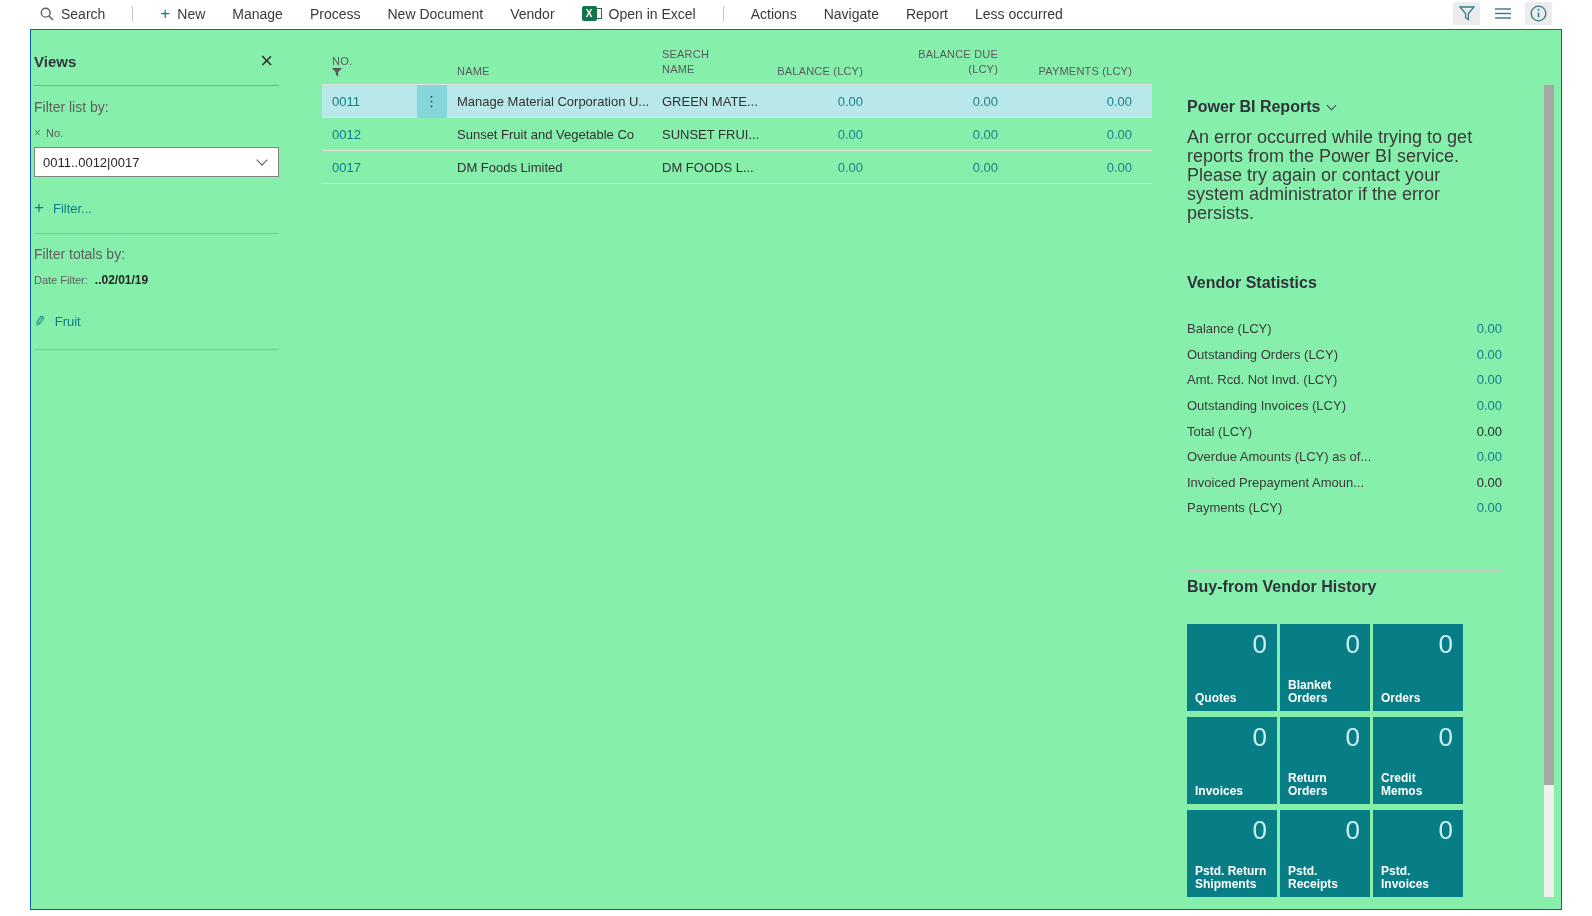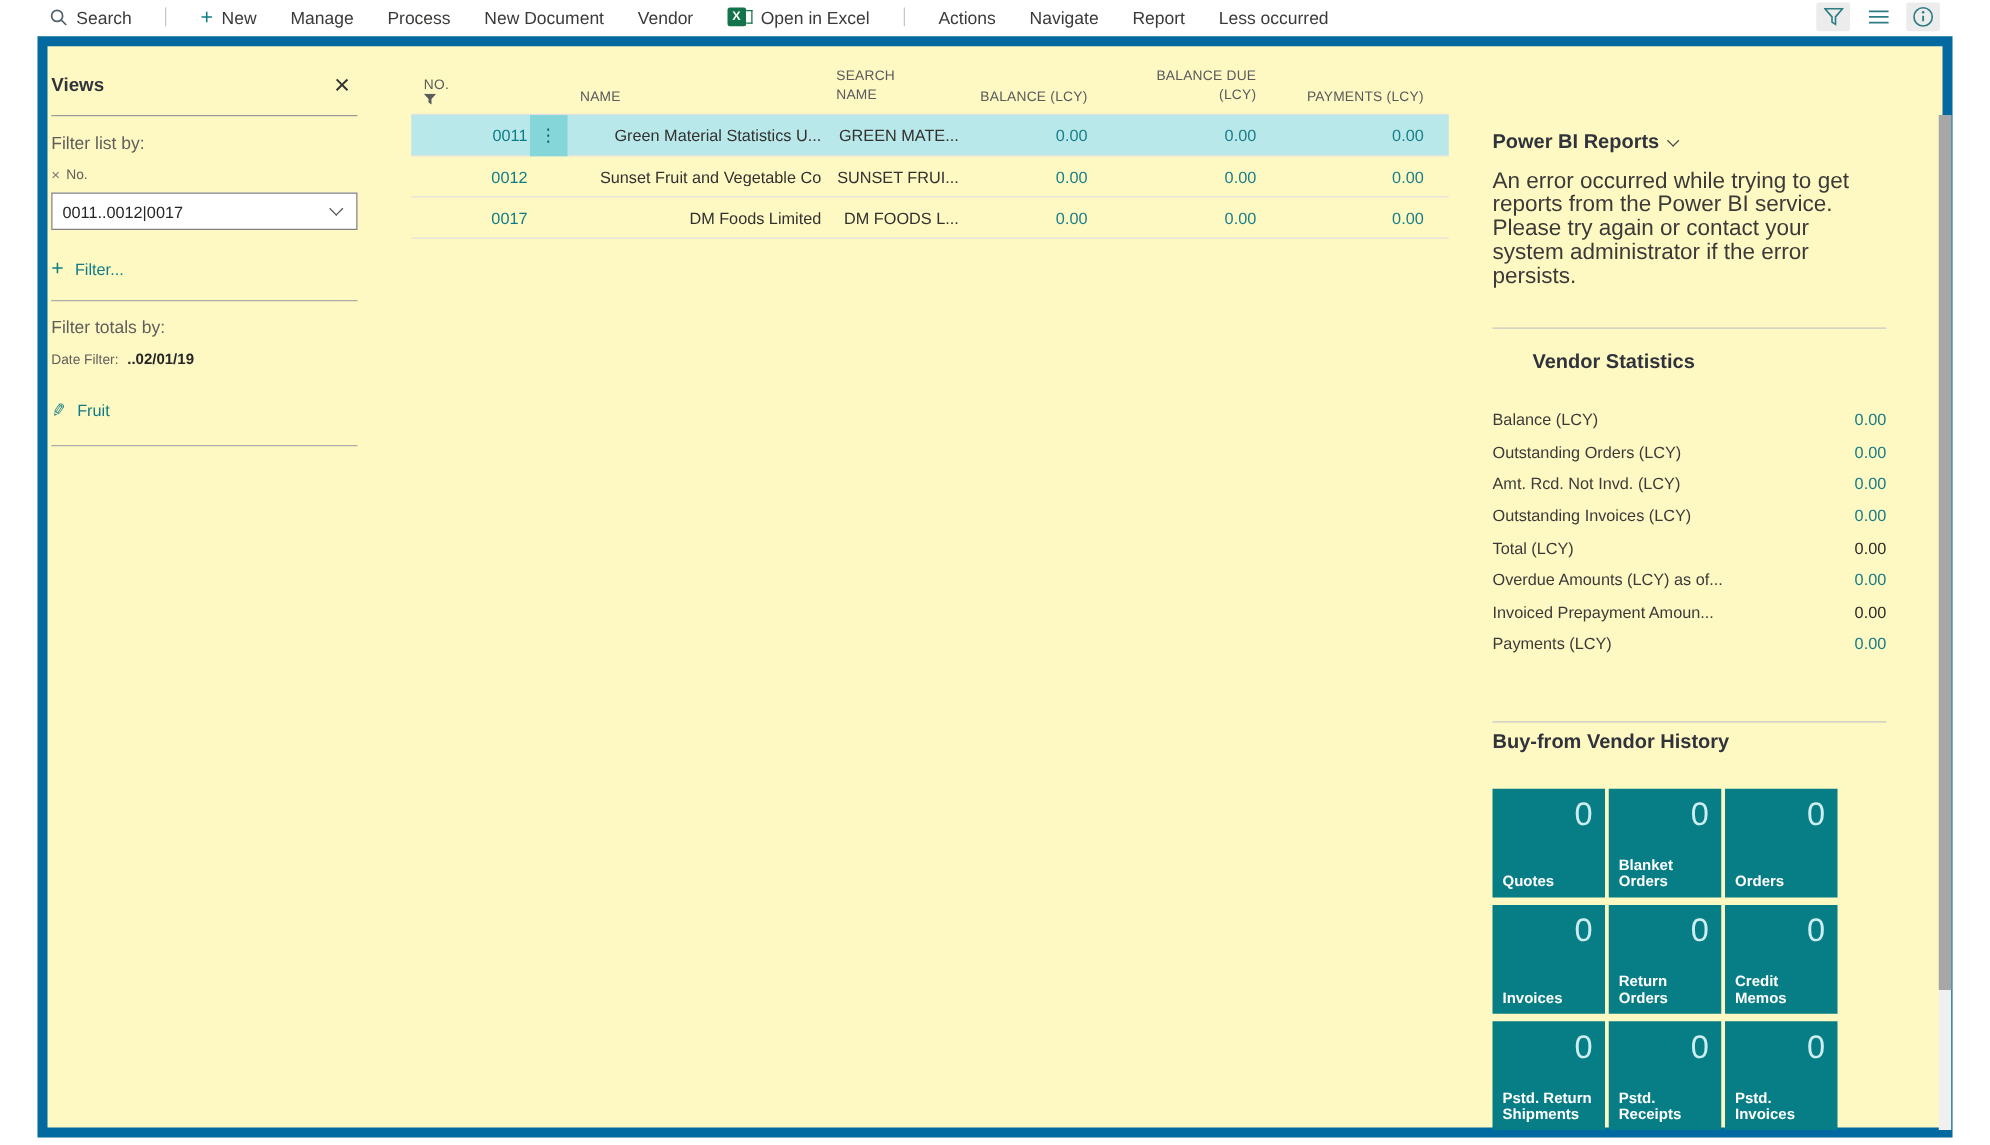--- a/index.html
+++ b/index.html
@@ -16,21 +16,21 @@
   .excel-icon { display:flex; align-items:center; }
   .excel-box { width:15px; height:15px; background:#13734b; color:#fff; font-size:10px; font-weight:bold;
     display:flex; align-items:center; justify-content:center; border-radius:2px; }
   .excel-page { width:5px; height:11px; background:#fff; border:1px solid #13734b; border-left:none; }
   .tb-right { position:absolute; right:40px; top:0; height:27px; display:flex; align-items:center; gap:9px; }
   .tb-iconbtn { width:27px; height:23px; display:flex; align-items:center; justify-content:center; cursor:pointer; border-radius:2px; }
   .tb-iconbtn.active { background:#ececec; }
 
   
   .frame { position:absolute; left:30px; top:29px; width:1532px; height:881px;
-    border:8px solid #0369a1; background:#fef9c3; }
+    border:1px solid #0369a1; background:#86efac; }
   .frame-inner { position:absolute; inset:0; }
 
   
   .fpane { position:absolute; left:3px; top:0; width:245px; }
   .fp-abs { position:absolute; left:0; }
   .views-row { top:20px; width:245px; display:flex; justify-content:space-between; align-items:center; }
   .views-title { font-size:15px; font-weight:bold; color:#31353b; }
   .close-x { font-size:22px; color:#323130; line-height:1; cursor:pointer; padding-right:6px; font-weight:400; }
   .divider { position:absolute; left:0; width:245px; height:1px; background:#9d9b99; }
   .divider.light { background:#aeacaa; }
@@ -57,21 +57,21 @@
   .t-grid { display:grid; grid-template-columns:95px 30px 205px 110px 105px 135px 150px; align-items:center; }
   .t-header { height:49px; align-items:end; padding-bottom:7px; color:#595a5c; font-size:11px;
     letter-spacing:.2px; border-bottom:1px solid #e3e1df; }
   .t-header > div { padding:0 2px 0 10px; }
   .t-header .num { text-align:right; padding-right:4px; }
   .t-header .num.pay { padding-right:20px; }
   .hdr-wrap { display:inline-block; max-width:88px; line-height:15px; }
   .hdr-wrap.l { max-width:62px; }
   .funnel-sm { margin-left:4px; vertical-align:-1px; }
   .t-row { height:33px; border-bottom:1px solid #e3e1df; }
-  .t-row > div { padding:0 2px 0 10px; overflow:hidden; white-space:nowrap;text-align:right; }
+  .t-row > div { padding:0 2px 0 10px; overflow:hidden; white-space:nowrap; }
   .t-row .num { text-align:right; color:#1b7f8a; padding-right:4px; }
   .t-row .num.pay { padding-right:20px; }
   .t-row .no { color:#0e7d87; cursor:pointer; }
   .t-row.selected { background:#b9e8ea; }
   .t-row.selected .menucell { background:#85d6d9; color:#085c64; text-align:center; font-size:14px;
     height:33px; line-height:33px; padding:0; cursor:pointer; letter-spacing:1px; }
   .t-row .name, .t-row .sname { color:#323130; }
 
   
   .fbox { position:absolute; left:1156px; top:0; width:316px; }
@@ -226,21 +226,21 @@
       <div><span>NAME</span></div>
       <div><span class="hdr-wrap l">SEARCH NAME</span></div>
       <div class="num"><span>BALANCE (LCY)</span></div>
       <div class="num"><span class="hdr-wrap">BALANCE DUE (LCY)</span></div>
       <div class="num pay"><span>PAYMENTS (LCY)</span></div>
     </div>
 
     <div class="t-grid t-row selected">
       <div class="no">0011</div>
       <div class="menucell">⋮</div>
-      <div class="name">Green Material Statistics U...</div>
+      <div class="name">Manage Material Corporation U...</div>
       <div class="sname">GREEN MATE...</div>
       <div class="num">0.00</div>
       <div class="num">0.00</div>
       <div class="num pay">0.00</div>
     </div>
 
     <div class="t-grid t-row">
       <div class="no">0012</div>
       <div></div>
       <div class="name">Sunset Fruit and Vegetable Co</div>
@@ -264,21 +264,21 @@
   <div class="fbox">
 
     <div class="fb-abs fb-title" style="top:68px;">
       <span>Power BI Reports</span>
       <span class="chev"></span>
     </div>
     <div class="fb-abs fb-error" style="top:98px;">An error occurred while trying to get reports from the Power BI service. Please try again or contact your system administrator if the error persists.</div>
 
     <div class="fb-divider" style="top:225px;"></div>
 
-    <div class="fb-abs fb-title" style="top:244px;margin-left:32px;">
+    <div class="fb-abs fb-title" style="top:244px;">
       <span>Vendor Statistics</span>
     </div>
 
     <div class="fb-abs stats">
       <div class="stat-row">
         <span class="lbl">Balance (LCY)</span>
         <span class="val link">0.00</span>
       </div>
       <div class="stat-row">
         <span class="lbl">Outstanding Orders (LCY)</span>

